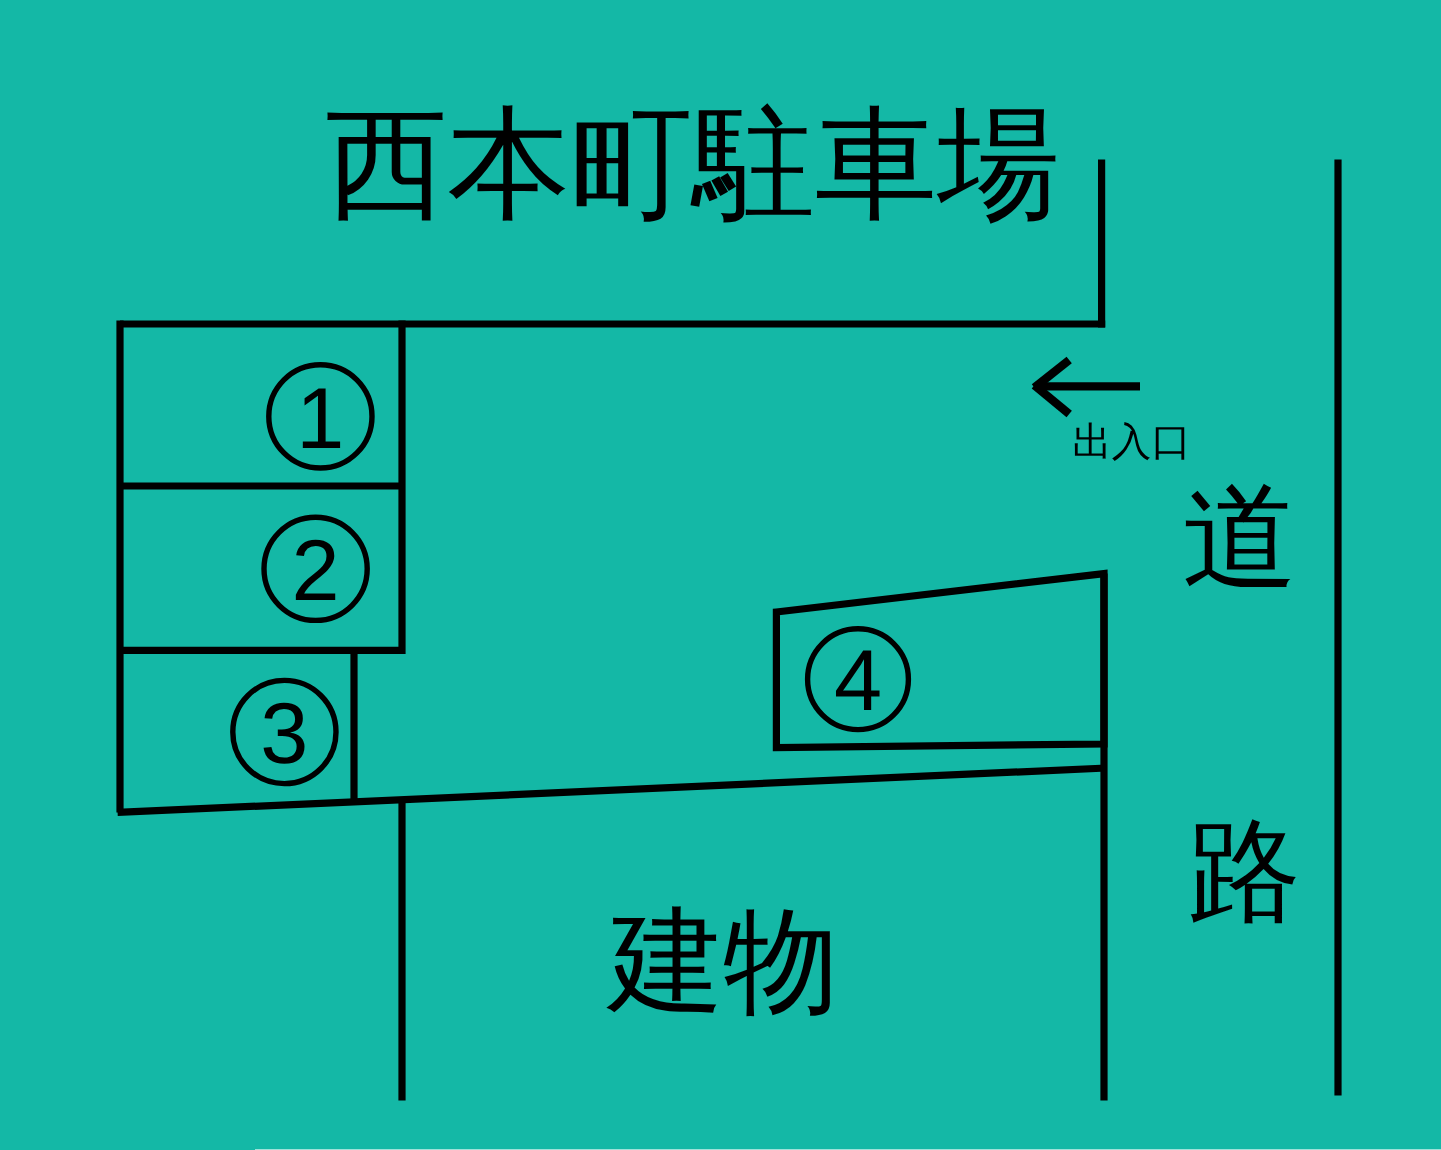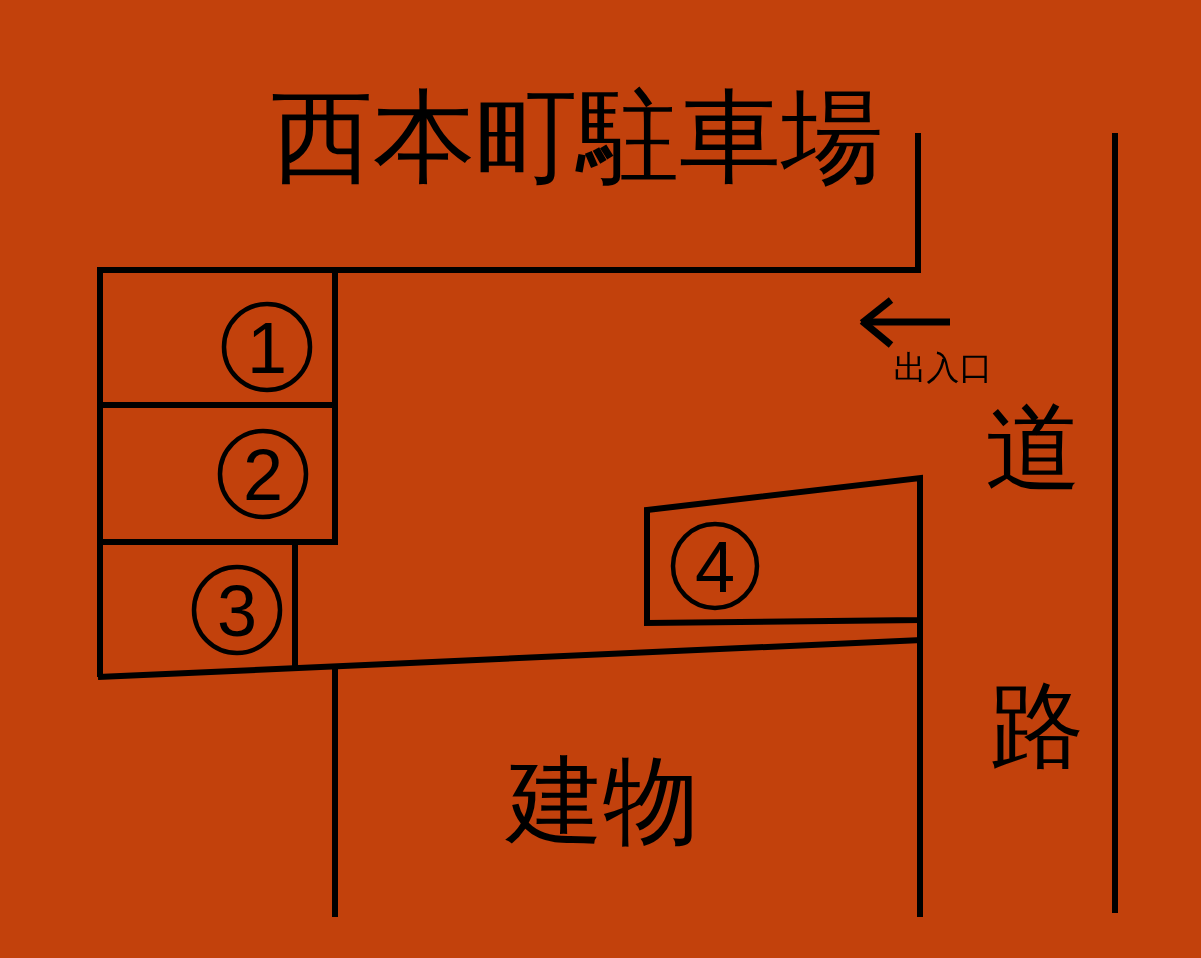--- a/index.html
+++ b/index.html
@@ -5,21 +5,21 @@
   html, body {
     margin: 0;
     padding: 0;
     background: #ffffff;
     font-family: "Liberation Sans", "DejaVu Sans", sans-serif;
   }
   .stage {
     position: relative;
     width: 1201px;
     height: 958px;
-    background: #c2410c;
+    background: #14b8a6;
     overflow: hidden;
   }
   svg { display: block; }
   .ln {
     stroke: #000000;
     stroke-width: 6;
     fill: none;
     stroke-linecap: butt;
   }
   .shape {

